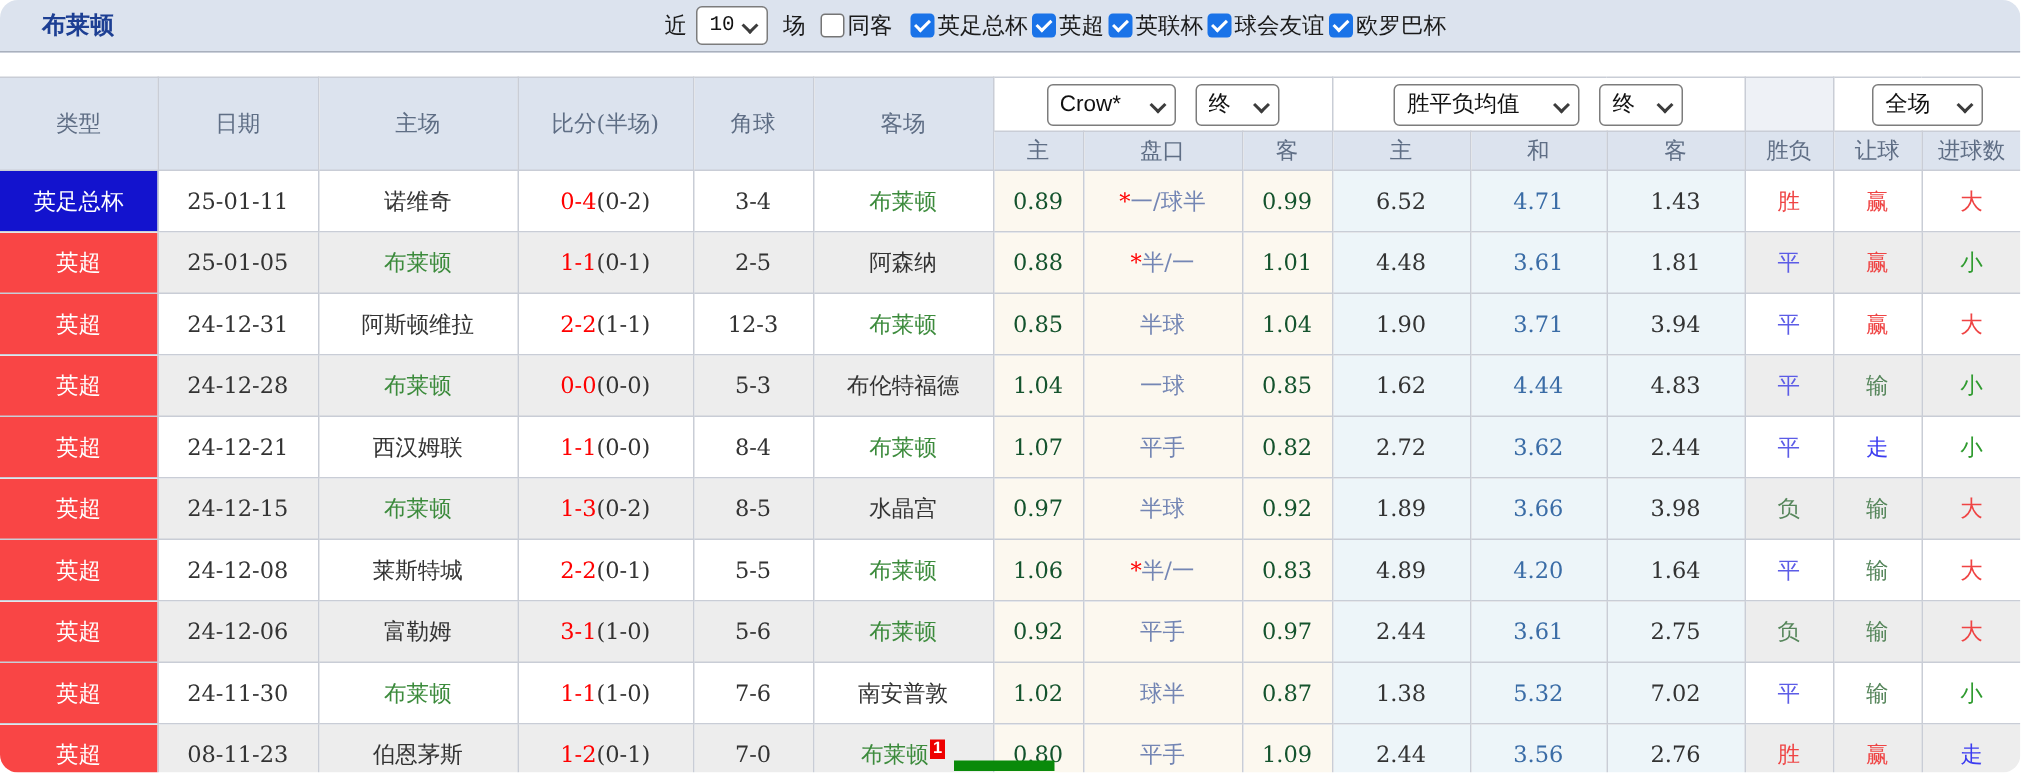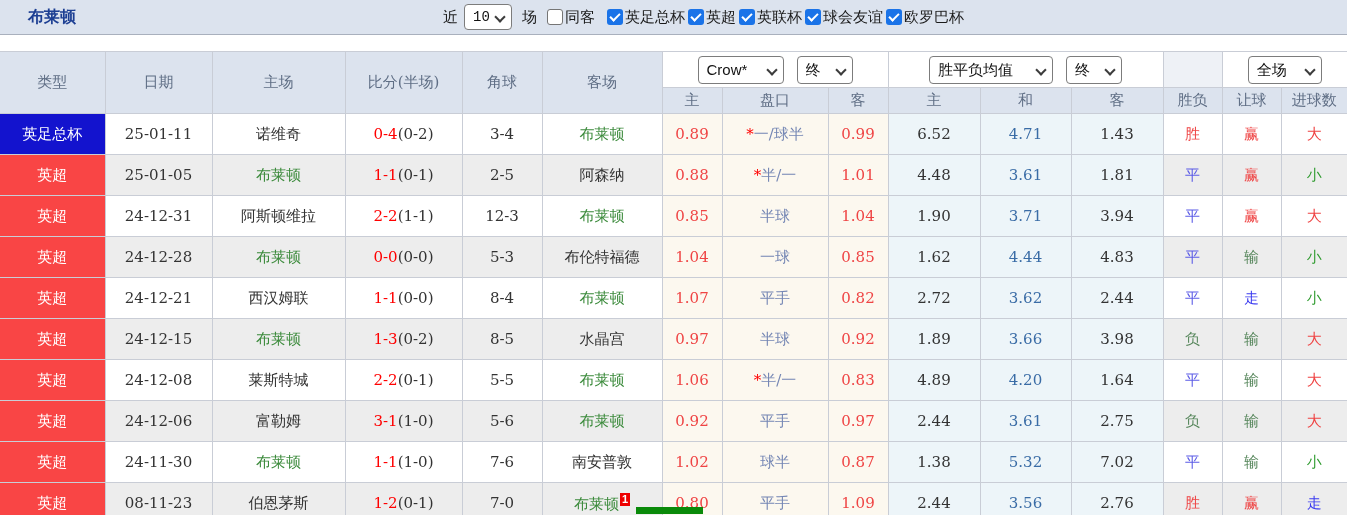--- a/index.html
+++ b/index.html
@@ -1,17 +1,17 @@
 <!DOCTYPE html>
 <html><head>
 <meta charset="utf-8">
 <style>
   * { margin:0; padding:0; box-sizing:border-box; }
   body { font-family:"DejaVu Serif", serif; background:#fff; }
-  .app { position:relative; width:1347px; height:515px; overflow:hidden; background:#fff; }
+  .app { position:relative; width:1347px; height:515px; overflow:hidden; background:#fff;border-radius:12px; }
 
   
   .topbar { position:absolute; top:0; left:0; width:1347px; height:35px;
             background:#dce3ee; border-bottom:1px solid #a9b0bd; }
   .title { position:absolute; left:28px; top:7px; font-size:16px; font-weight:bold; color:#1d3f93; }
   .controls { position:absolute; left:443px; top:0; height:34px; display:flex; align-items:center;
               font-size:15px; color:#1a1a1a; white-space:nowrap; }
   .controls > * { flex:none; }
   .lbl { margin:0 6px 0 0; }
   .gap-r { margin-right:10px; }
@@ -45,21 +45,21 @@
   tr > *:last-child { border-right:none; }
   thead th { background:#dce3ee; color:#5f6e85; font-weight:normal; font-size:15px; }
   tr.h1 { height:36px; } tr.h2 { height:26px; }
   tbody tr { height:41px; }
   th.grp { background:#ffffff; }
   th.tint { background:#eef1f6; }
   .grp-inner { display:flex; justify-content:center; align-items:center; gap:13px; }
 
   tbody td { font-size:15px; color:#333; background:#fff; }
   tr.alt td { background:#ededed; }
-  td.cream, tr.alt td.cream { background:#fcf8ef; color:#ef4444; }
+  td.cream, tr.alt td.cream { background:#fcf8ef; color:#14532d; }
   td.lblue, tr.alt td.lblue { background:#edf5f9; }
   td.type, tr.alt td.type { color:#fff; }
   td.draw-cell, tr.alt td.draw-cell { color:#3a6ca6; }
   td.line-cell, tr.alt td.line-cell { color:#7486b4; }
   .ft { color:#ff0000; }
   .star { color:#ff0000; }
   .badge { display:inline-block; background:#ee0000; color:#fff; font-size:11px; font-weight:bold;
            line-height:13px; padding:0 2px; margin-left:1px; vertical-align:super;
            font-family:"Liberation Sans", sans-serif; }
 

